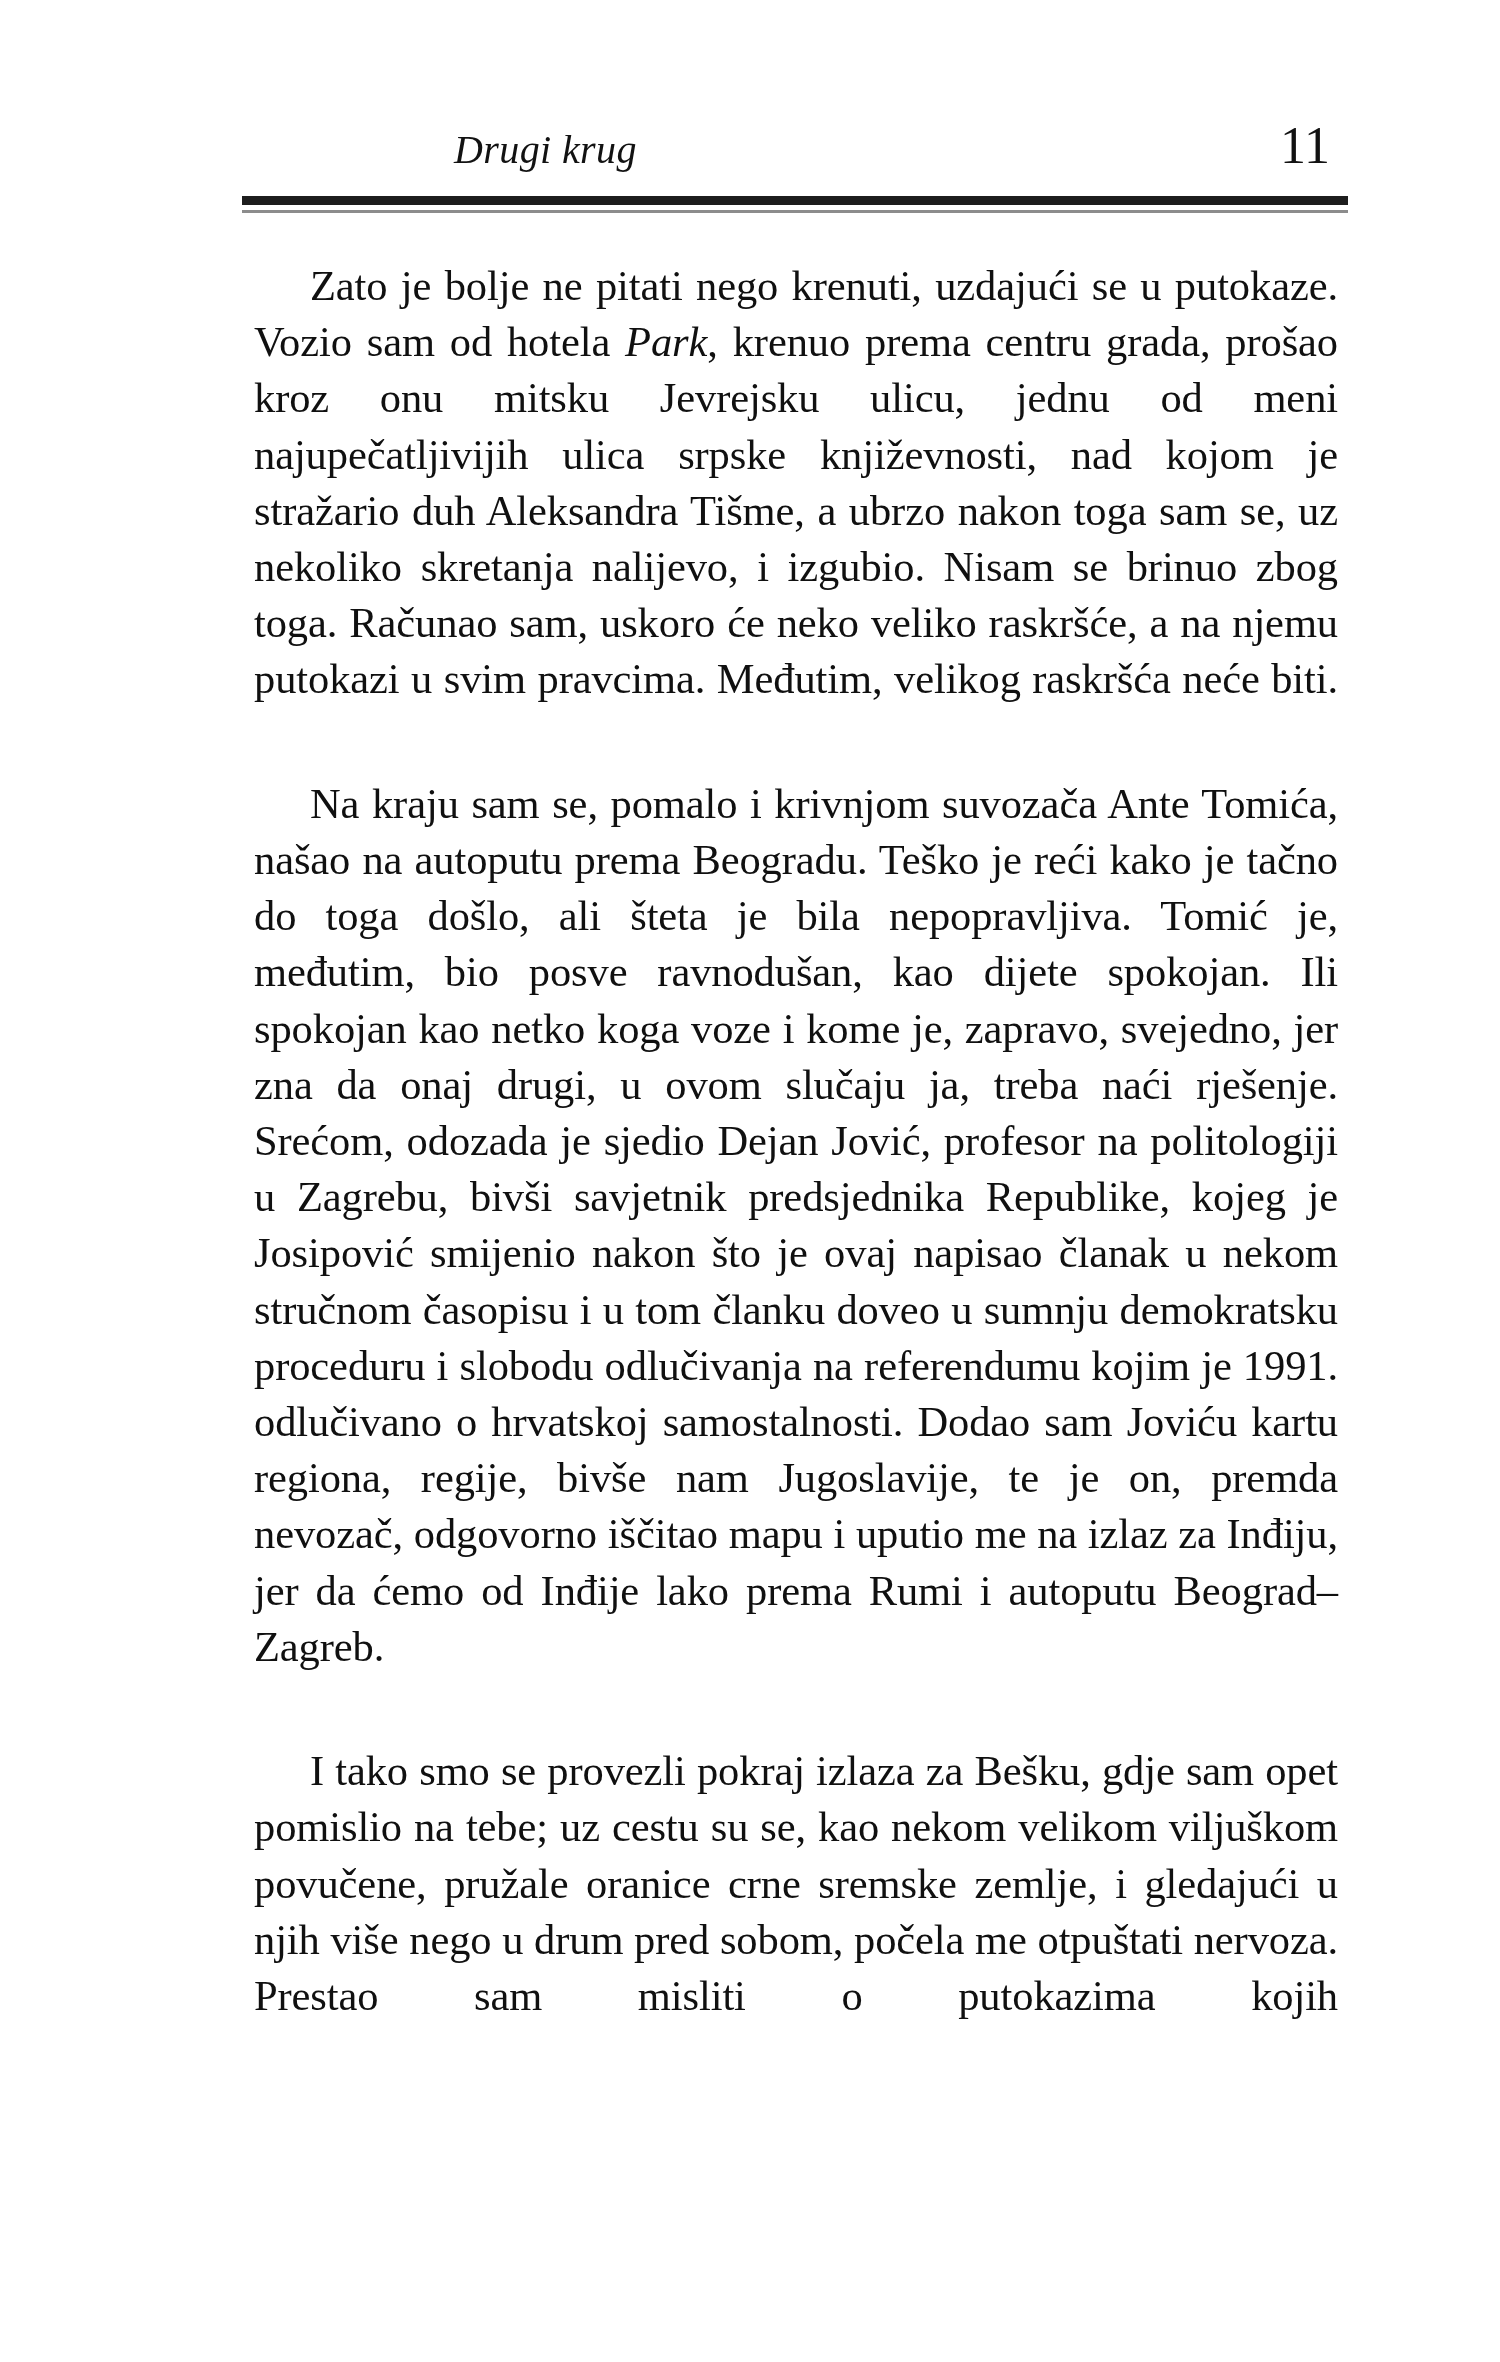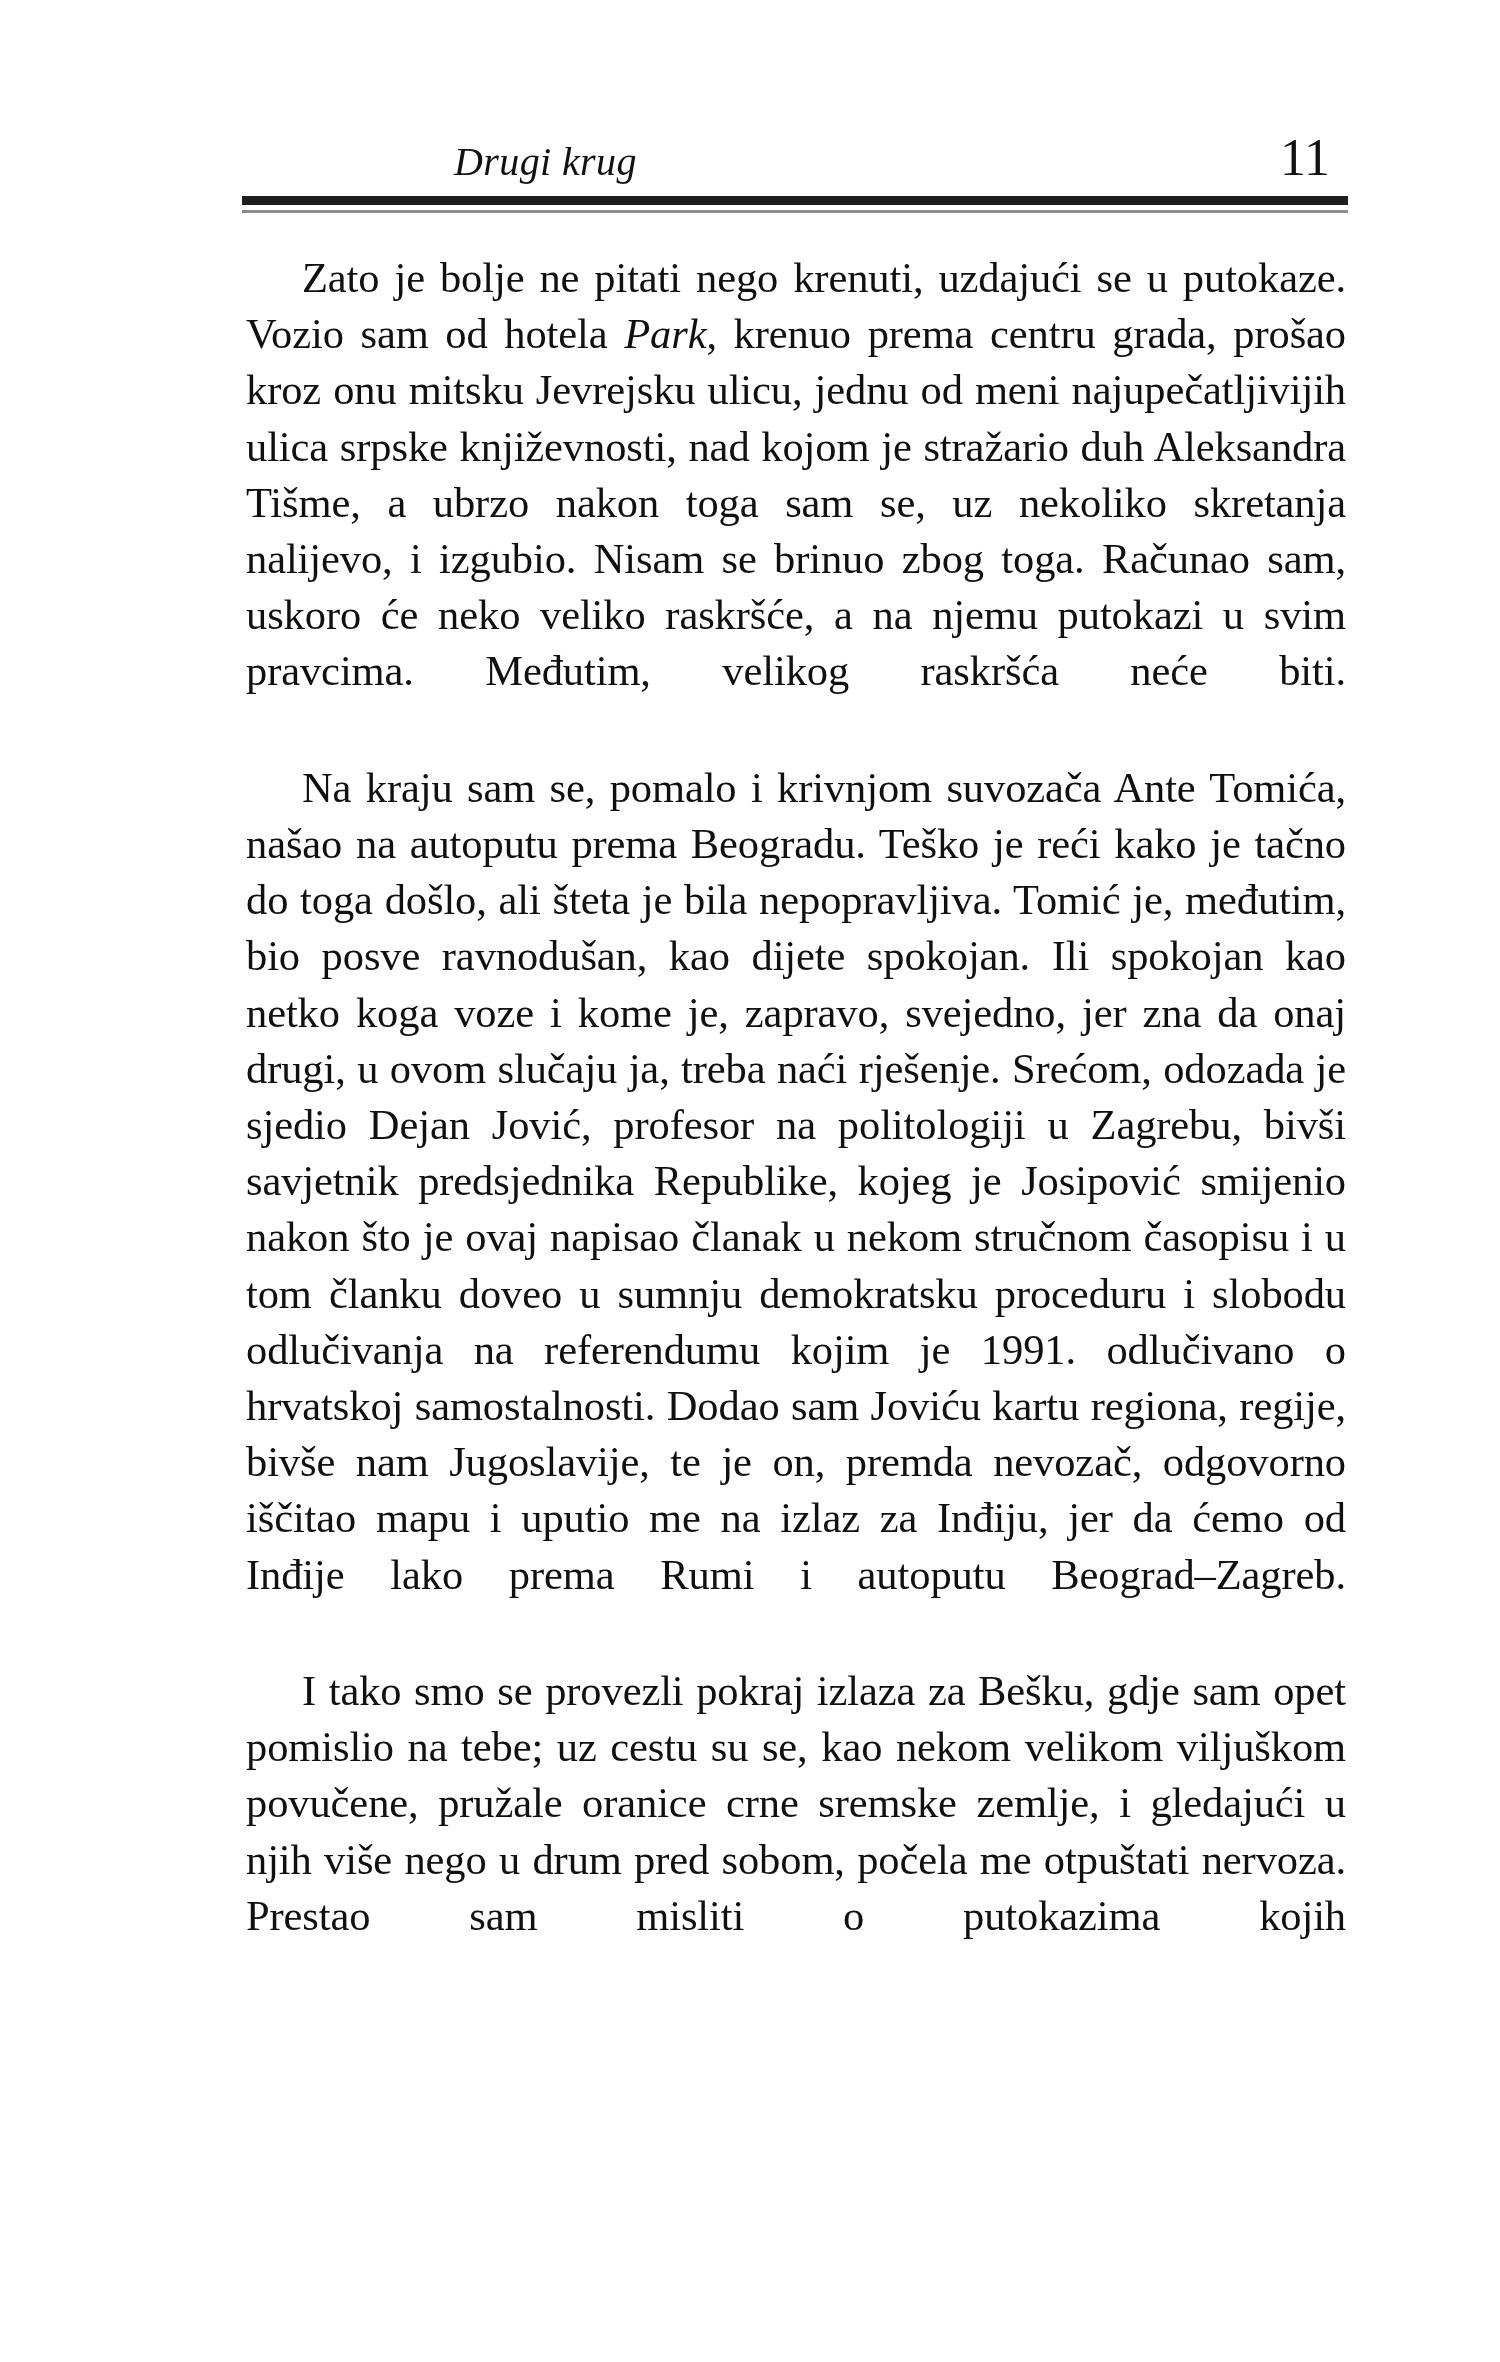--- a/index.html
+++ b/index.html
@@ -24,21 +24,20 @@
   
   .header {
     position: absolute;
     left: 242px;
     top: 120px;
     width: 1106px;
     height: 62px;
     display: flex;
     align-items: baseline;
     justify-content: space-between;
-    margin-top: 12px;
   }
   .header-title {
     font-style: italic;
     font-size: 40px;
     line-height: 1;
     letter-spacing: 0.4px;
     color: #121212;
     margin-left: 212px;
   }
   .header-folio {
@@ -72,21 +71,21 @@
   }
 
   
   .textblock {
     position: absolute;
     left: 242px;
     top: 246px;
     width: 1108px;
   }
   .para {
-    margin: 4px;
+    margin: 12px;
     font-size: 42.5px;
     line-height: 56.2px;
     text-align: justify;
     text-justify: inter-word;
     color: #101010;
     letter-spacing: -0.1px;
     word-spacing: 0.2px;
     -webkit-hyphens: none;
     hyphens: none;
   }

